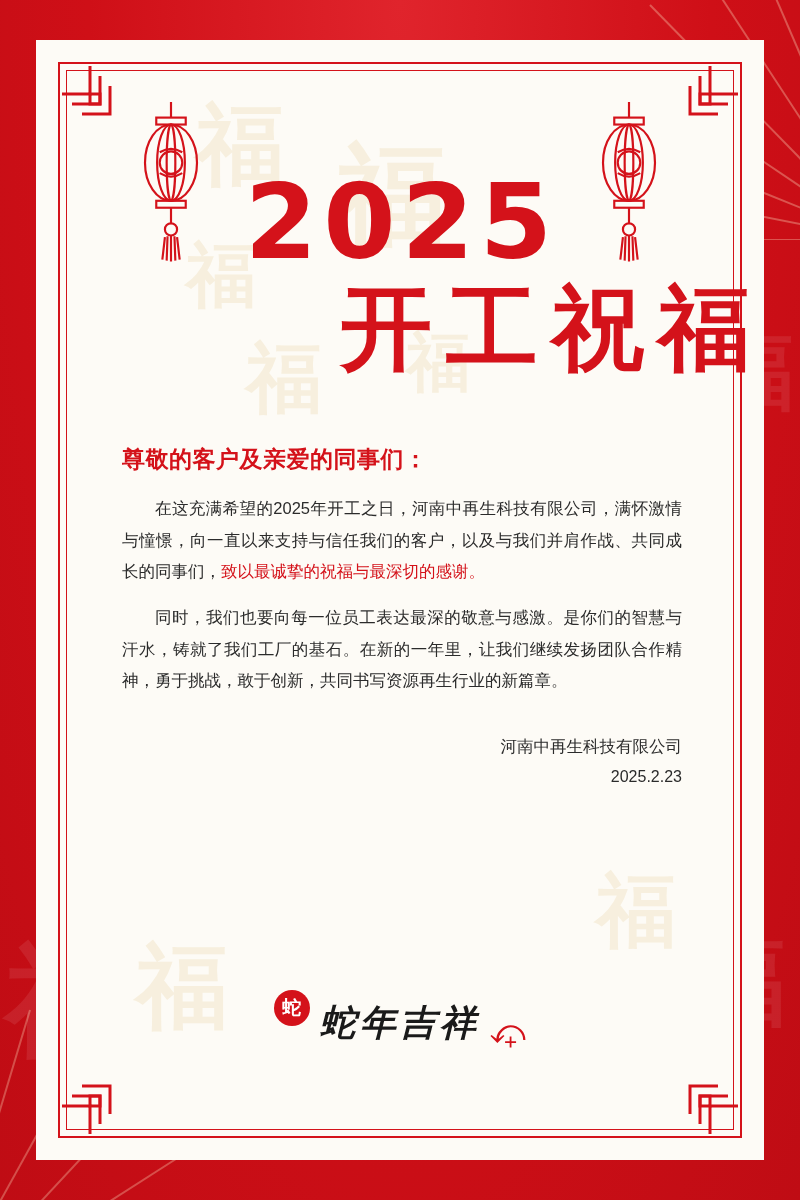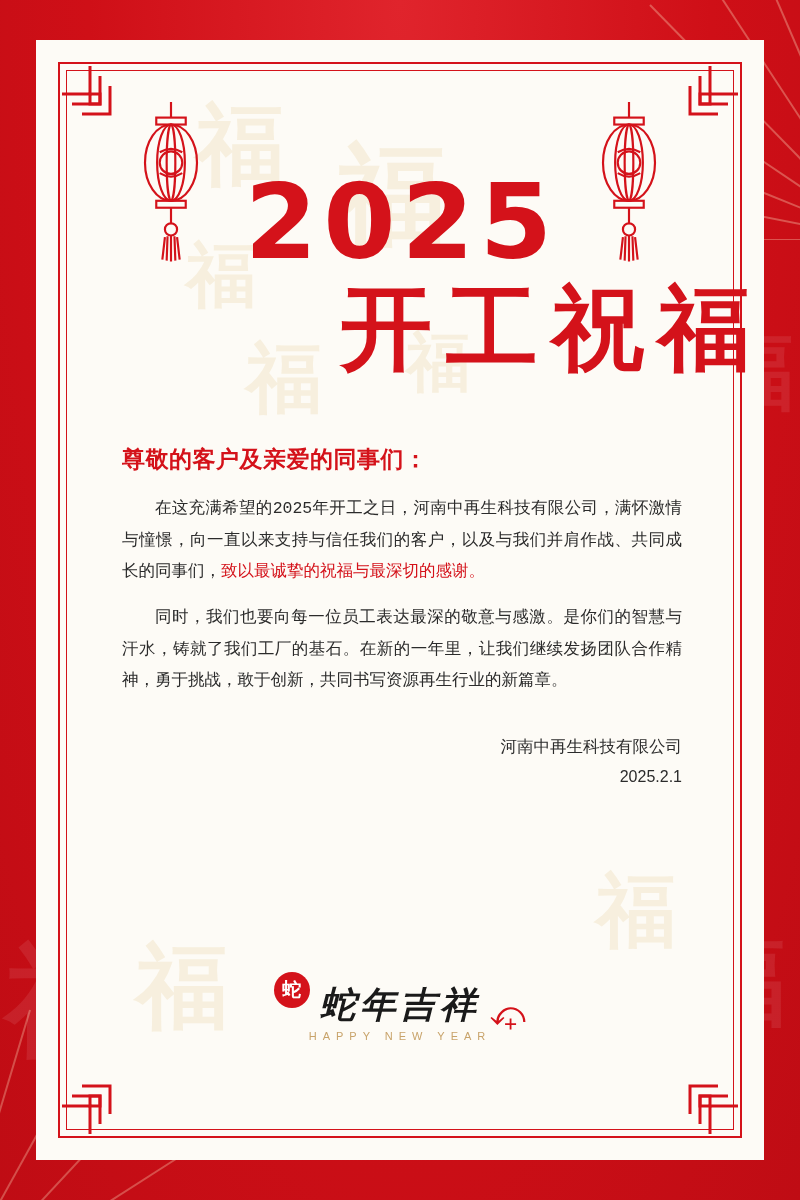--- a/index.html
+++ b/index.html
@@ -135,21 +135,20 @@
     margin: 0 0 18px 0;
     letter-spacing: .5px;
   }
   .para {
     font-size: 16.5px;
     line-height: 1.92;
     margin: 0 0 14px 0;
     text-align: justify;
     text-indent: 2em;
     color: #2b2b2b;
-    font-family: Liberation Mono, monospace;
   }
   .para .hi { color: #d4121a; }
 
   .sign {
     margin-top: 34px;
     text-align: right;
     font-size: 16.5px;
     line-height: 1.9;
     color: #2b2b2b;
   }
@@ -329,27 +328,26 @@
       </p>
 
 
 
       <p class="para">
         <span>同时，我们也要向每一位员工表达最深的敬意与感激。是你们的智慧与汗水，铸就了我们工厂的基石。在新的一年里，让我们继续发扬团队合作精神，勇于挑战，敢于创新，共同书写资源再生行业的新篇章。</span>
       </p>
 
       <div class="sign">
         <div>河南中再生科技有限公司</div>
-        <div class="date">2025.2.1</div>
+        <div class="date">2025.2.23</div>
       </div>
     </div>
 
     <div id="stamp">
       <div class="calli-row">
         <div class="seal">蛇</div>
         <div class="calli">蛇年吉祥</div>
         <div class="swirl">⤽</div>
       </div>
-      <div class="hny">HAPPY NEW YEAR</div>
     </div>
 
   </div>
 </div>
 
 </body></html>

